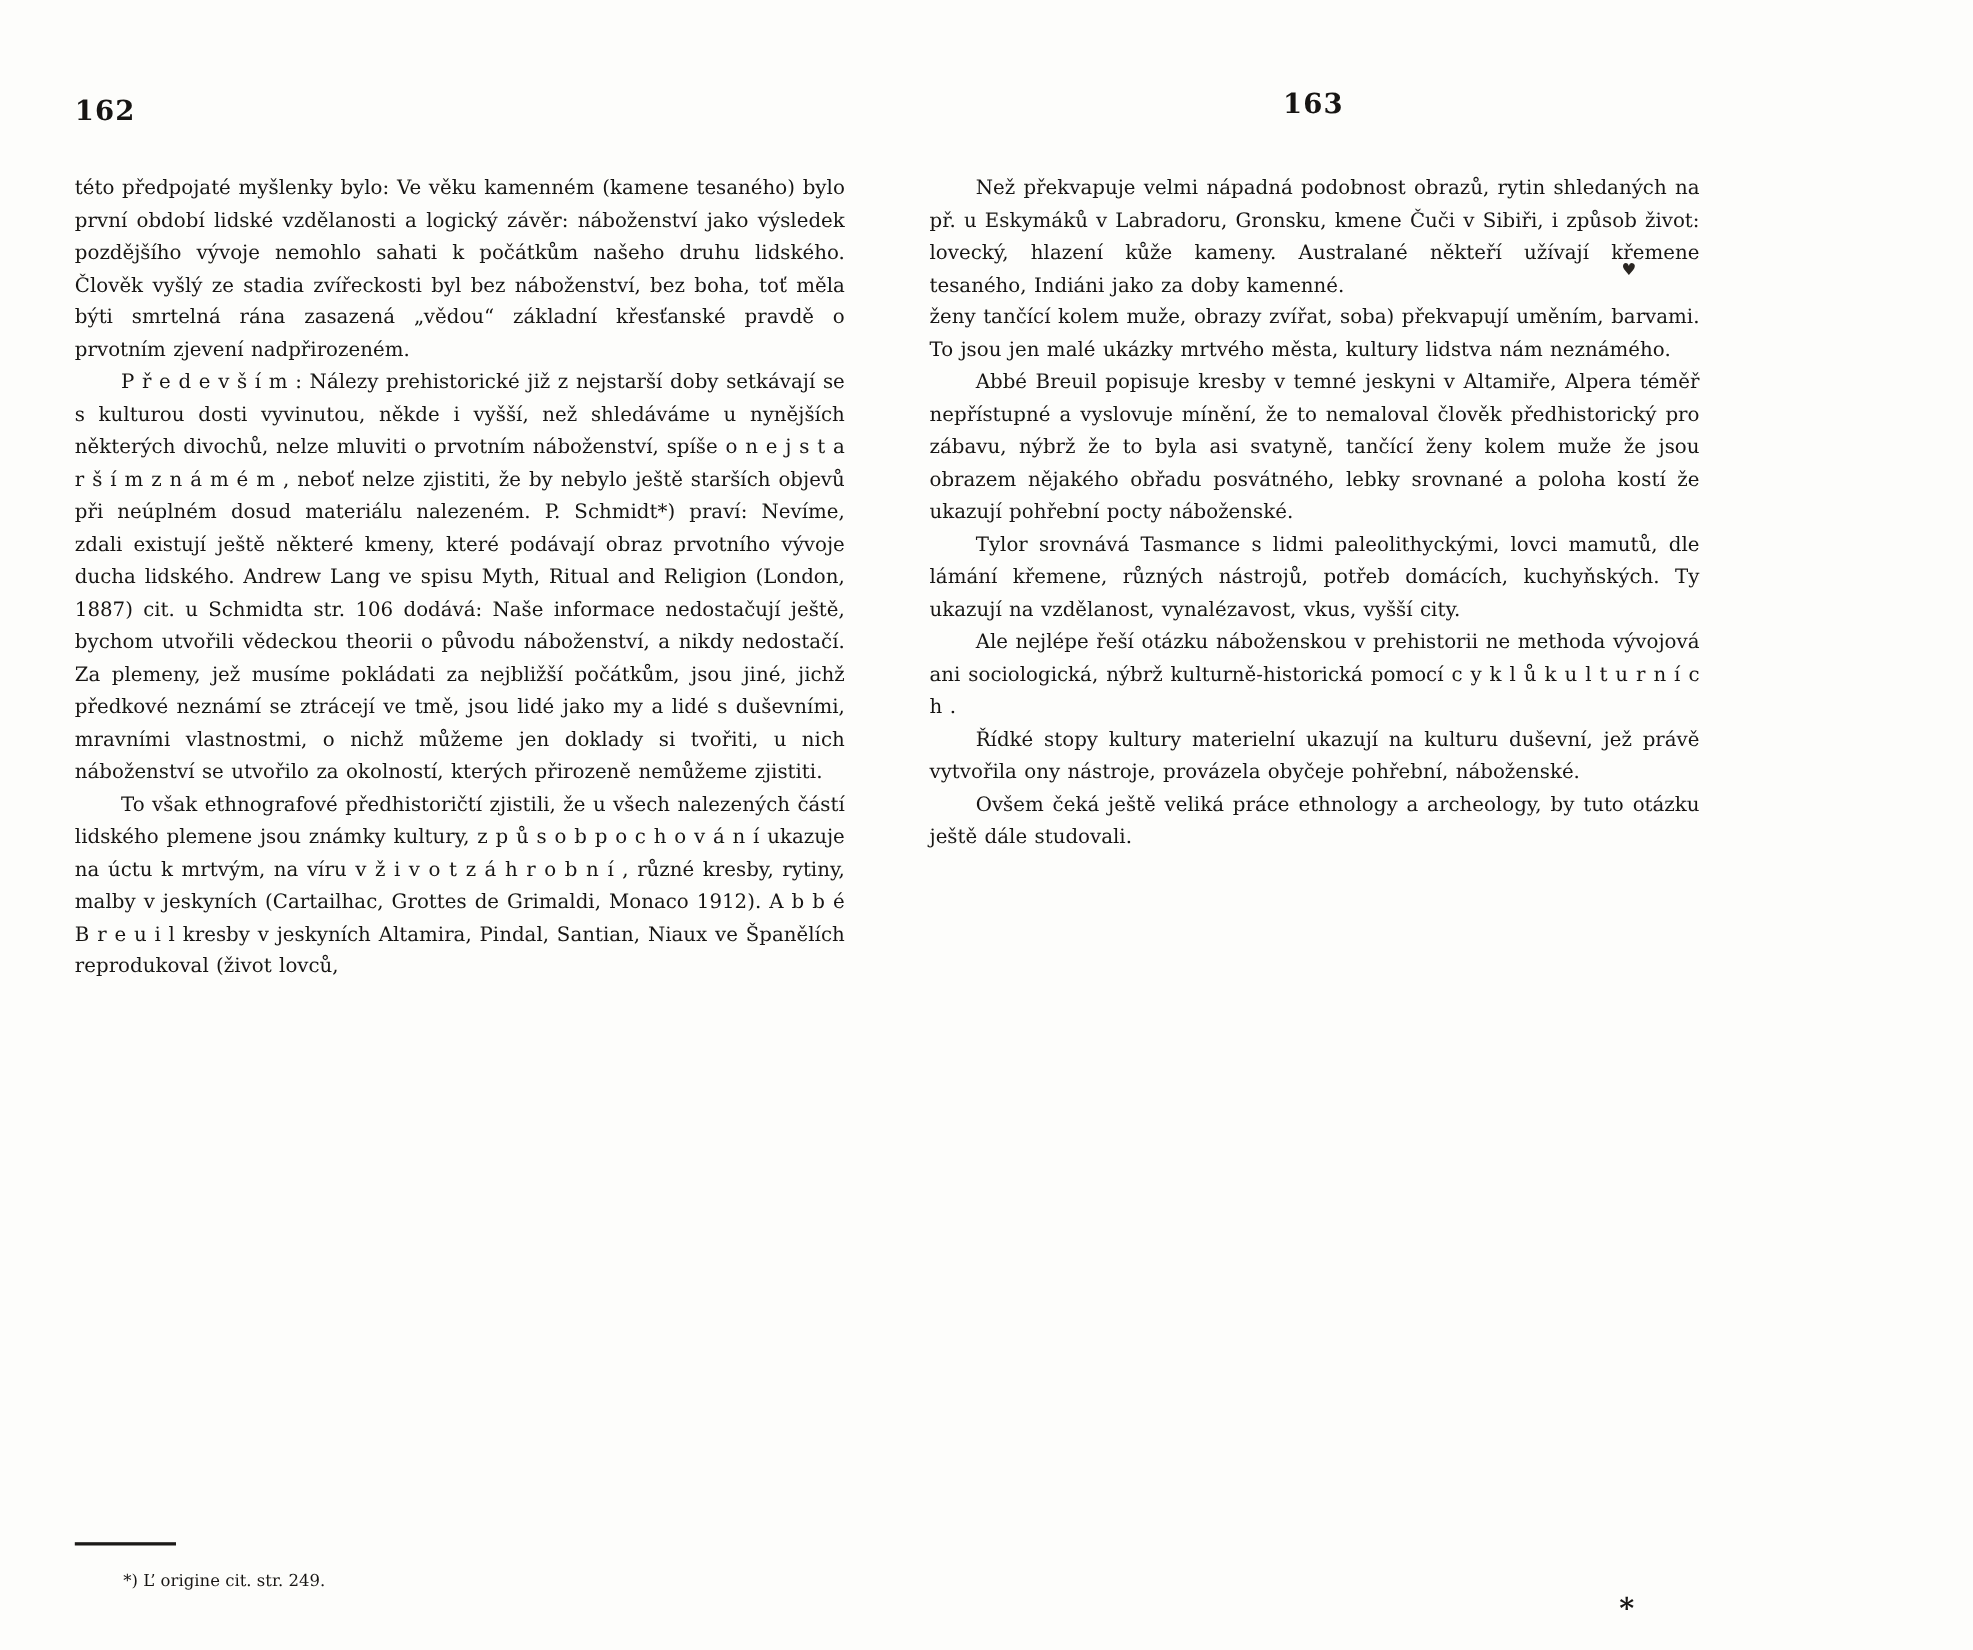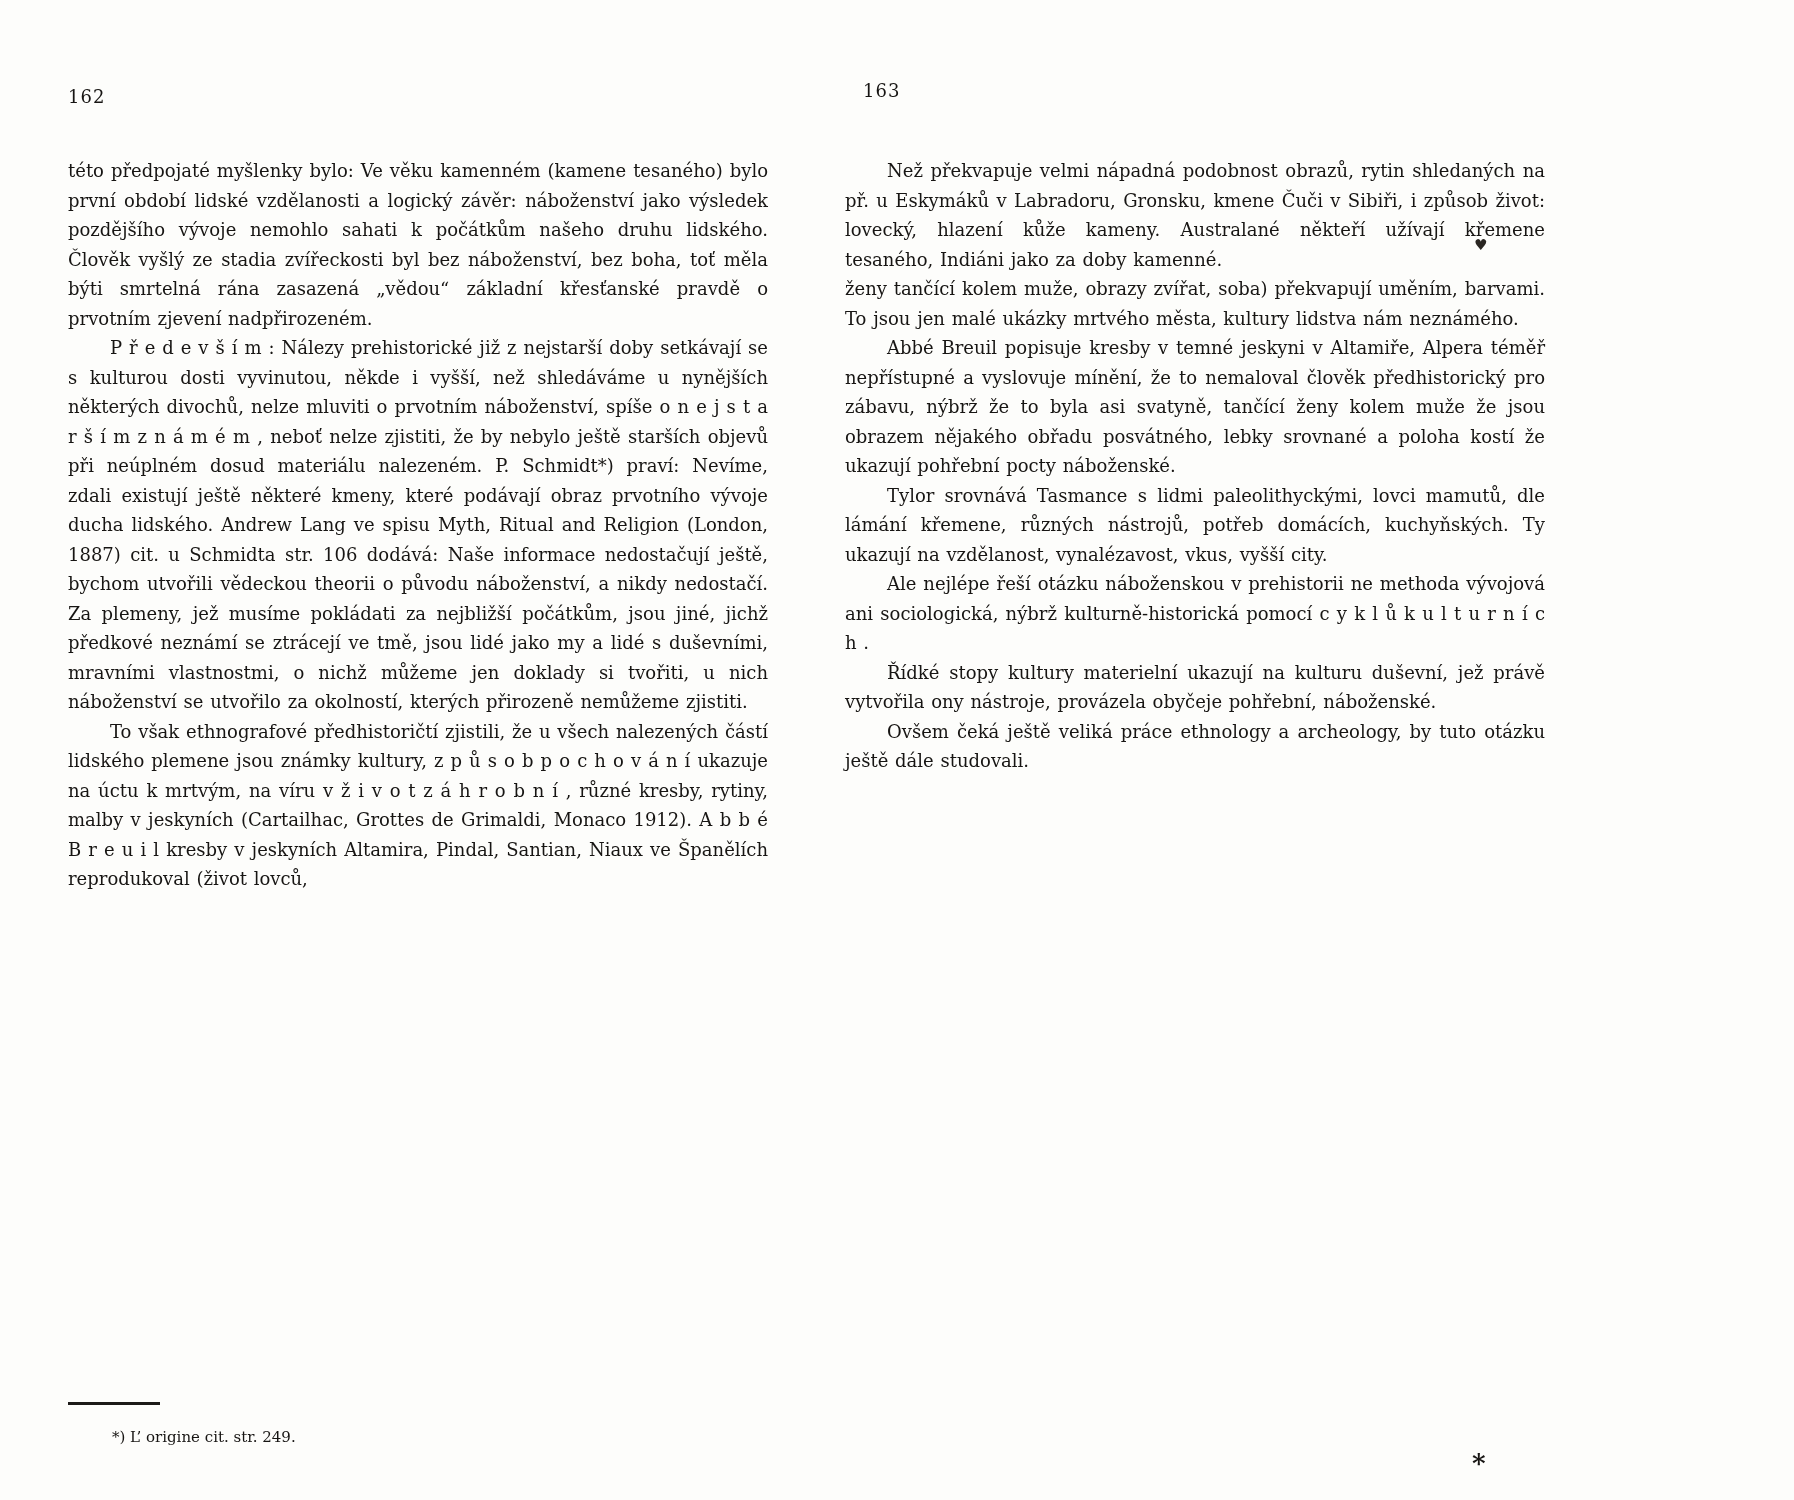--- a/index.html
+++ b/index.html
@@ -11,34 +11,34 @@
     position: relative;
     width: 1794px;
     height: 1500px;
     background: #fdfdfb;
     overflow: hidden;
     font-family: "DejaVu Serif", "Liberation Serif", serif;
     color: #171513;
   }
   .pagenum {
     position: absolute;
-    font-size: 18px;
-    font-weight: normal;
+    font-size: 25px;
+    font-weight: bold;
     letter-spacing: 1px;
     color: #171513;
   }
   .pagenum-left {
     left: 68px;
     top: 86px;
   }
   .pagenum-right {
-    left: 863px;
+    left: 845px;
     top: 80px;
     width: 698px;
-    text-align: left;
+    text-align: center;
   }
   .col {
     position: absolute;
     top: 156px;
     width: 700px;
     font-size: 18px;
     line-height: 29.5px;
     text-align: justify;
     hyphens: auto;
     -webkit-hyphens: auto;

